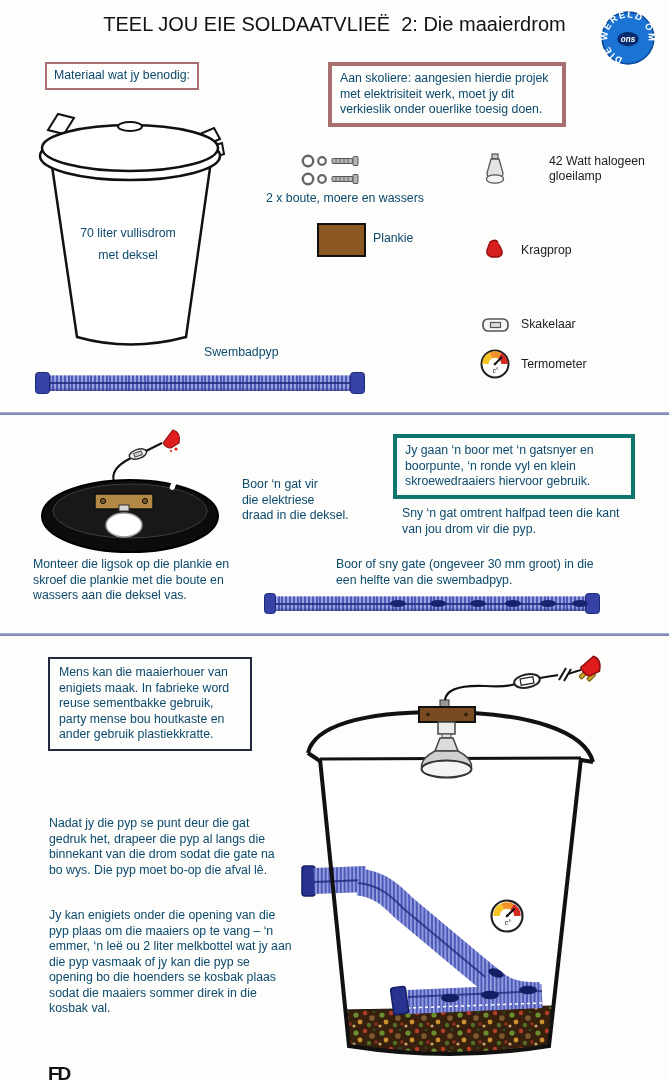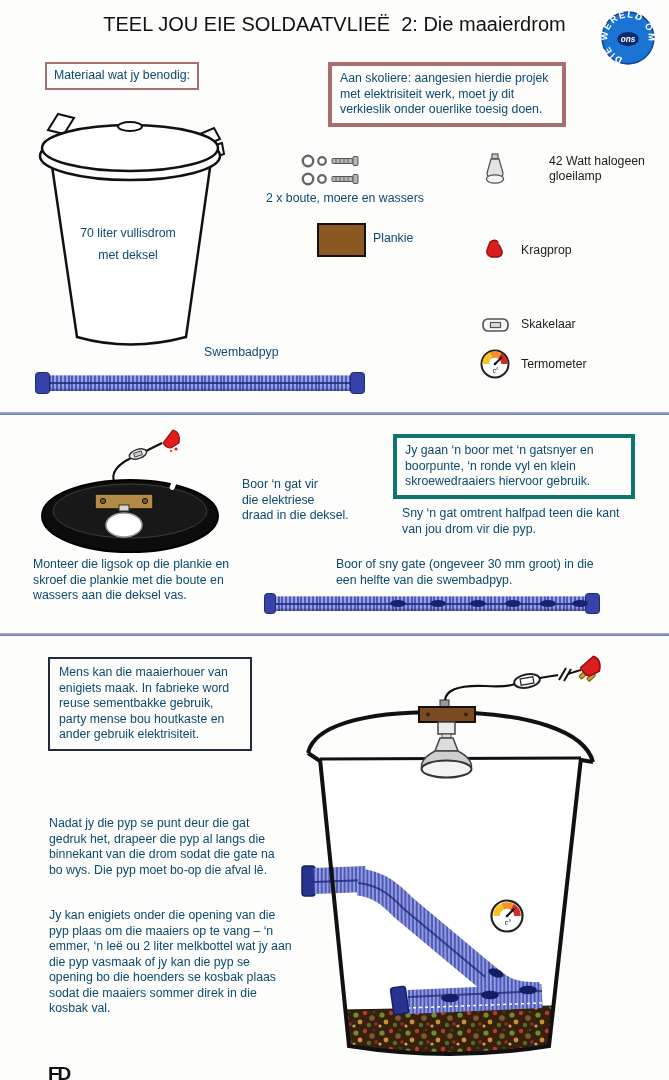--- a/index.html
+++ b/index.html
@@ -189,21 +189,21 @@
     <span class="hole" style="left:118px;"></span>
     <span class="hole" style="left:158px;"></span>
     <span class="hole" style="left:198px;"></span>
     <span class="hole" style="left:233px;"></span>
     <span class="hole" style="left:268px;"></span>
     <span class="hole" style="left:300px;"></span>
   </div>
 
   <div class="abs divider" style="top:633px;"></div>
 
-  <div class="abs navybox txt" style="left:48px;top:657px;width:182px;">Mens kan die maaierhouer van enigiets maak.  In fabrieke word reuse sementbakke gebruik, party mense bou houtkaste en ander gebruik elektrisiteit.</div>
+  <div class="abs navybox txt" style="left:48px;top:657px;width:182px;">Mens kan die maaierhouer van enigiets maak.  In fabrieke word reuse sementbakke gebruik, party mense bou houtkaste en ander gebruik plastiekkratte.</div>
 
   <div class="abs txt" style="left:49px;top:816px;width:240px;">Nadat jy die pyp se punt deur die gat gedruk het, drapeer die pyp al langs die binnekant van die drom sodat die gate na bo wys.  Die pyp moet bo-op die afval lê.</div>
 
   <div class="abs txt" style="left:49px;top:908px;width:244px;">Jy kan enigiets onder die opening van die pyp plaas om die maaiers op te vang – ‘n emmer, ‘n leë ou 2 liter melkbottel wat jy aan die pyp vasmaak of jy kan die pyp se opening bo die hoenders se kosbak plaas sodat die maaiers sommer direk in die kosbak val.</div>
 
   <div class="abs sig" style="left:48px;top:1035px;">FD</div>
 
   <div class="abs" style="left:300px;top:650px;">
     <svg width="369" height="430" viewBox="0 0 369 430">
       <defs>

